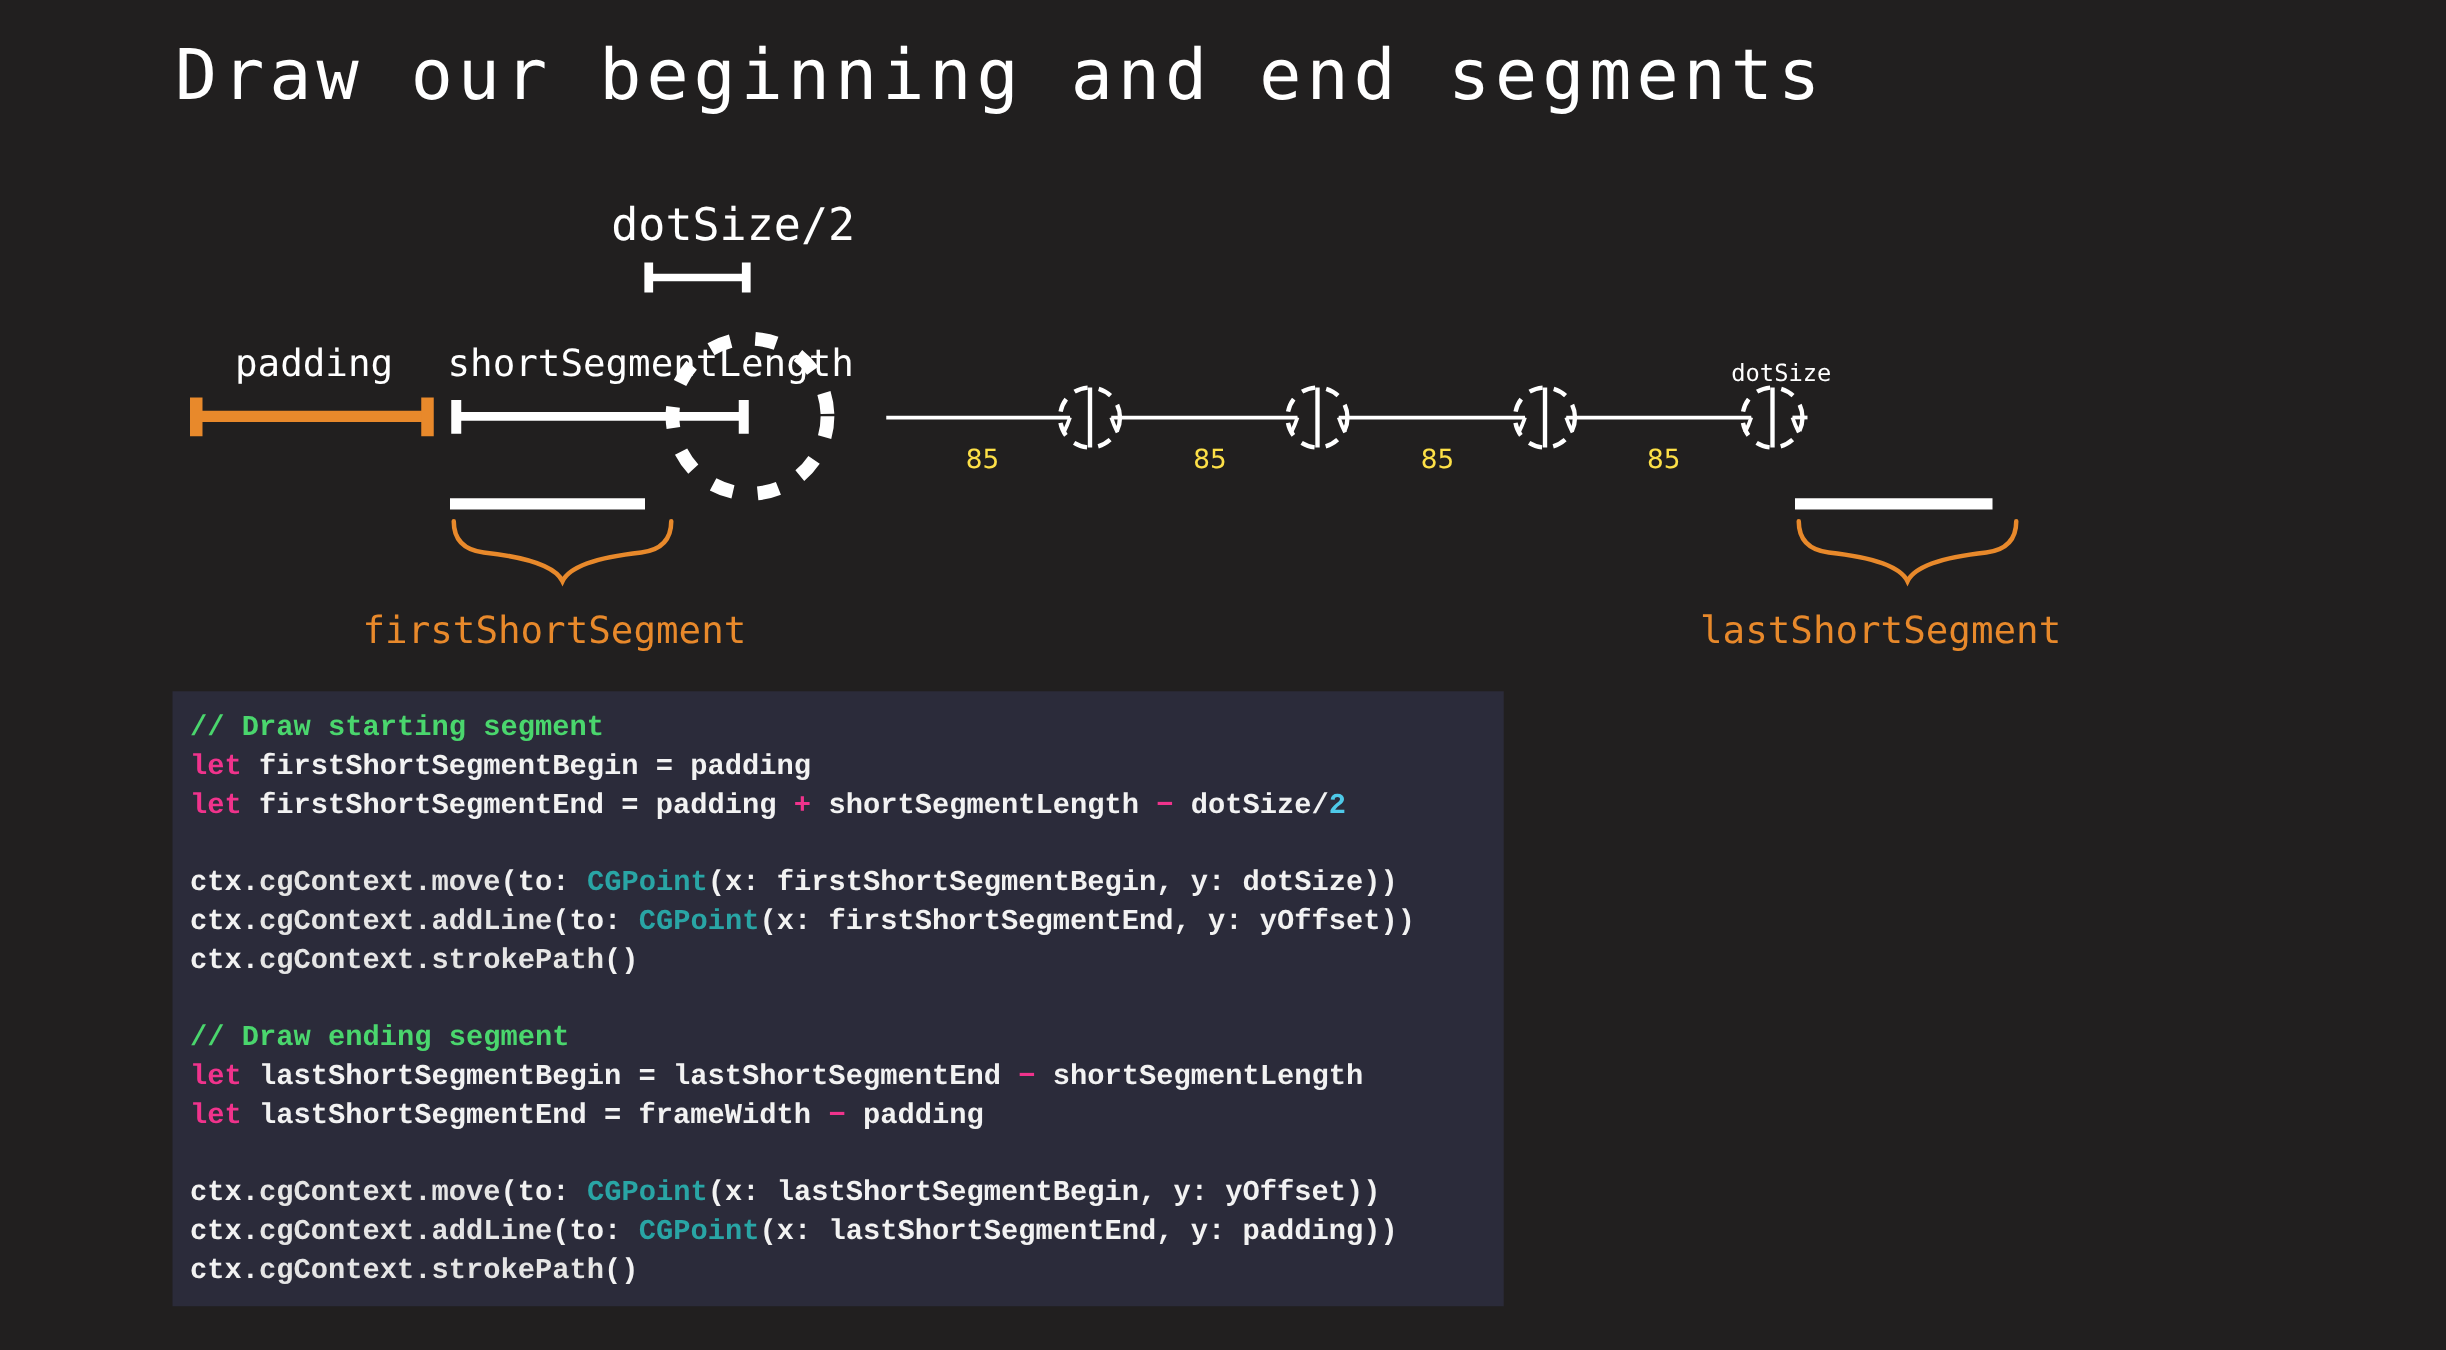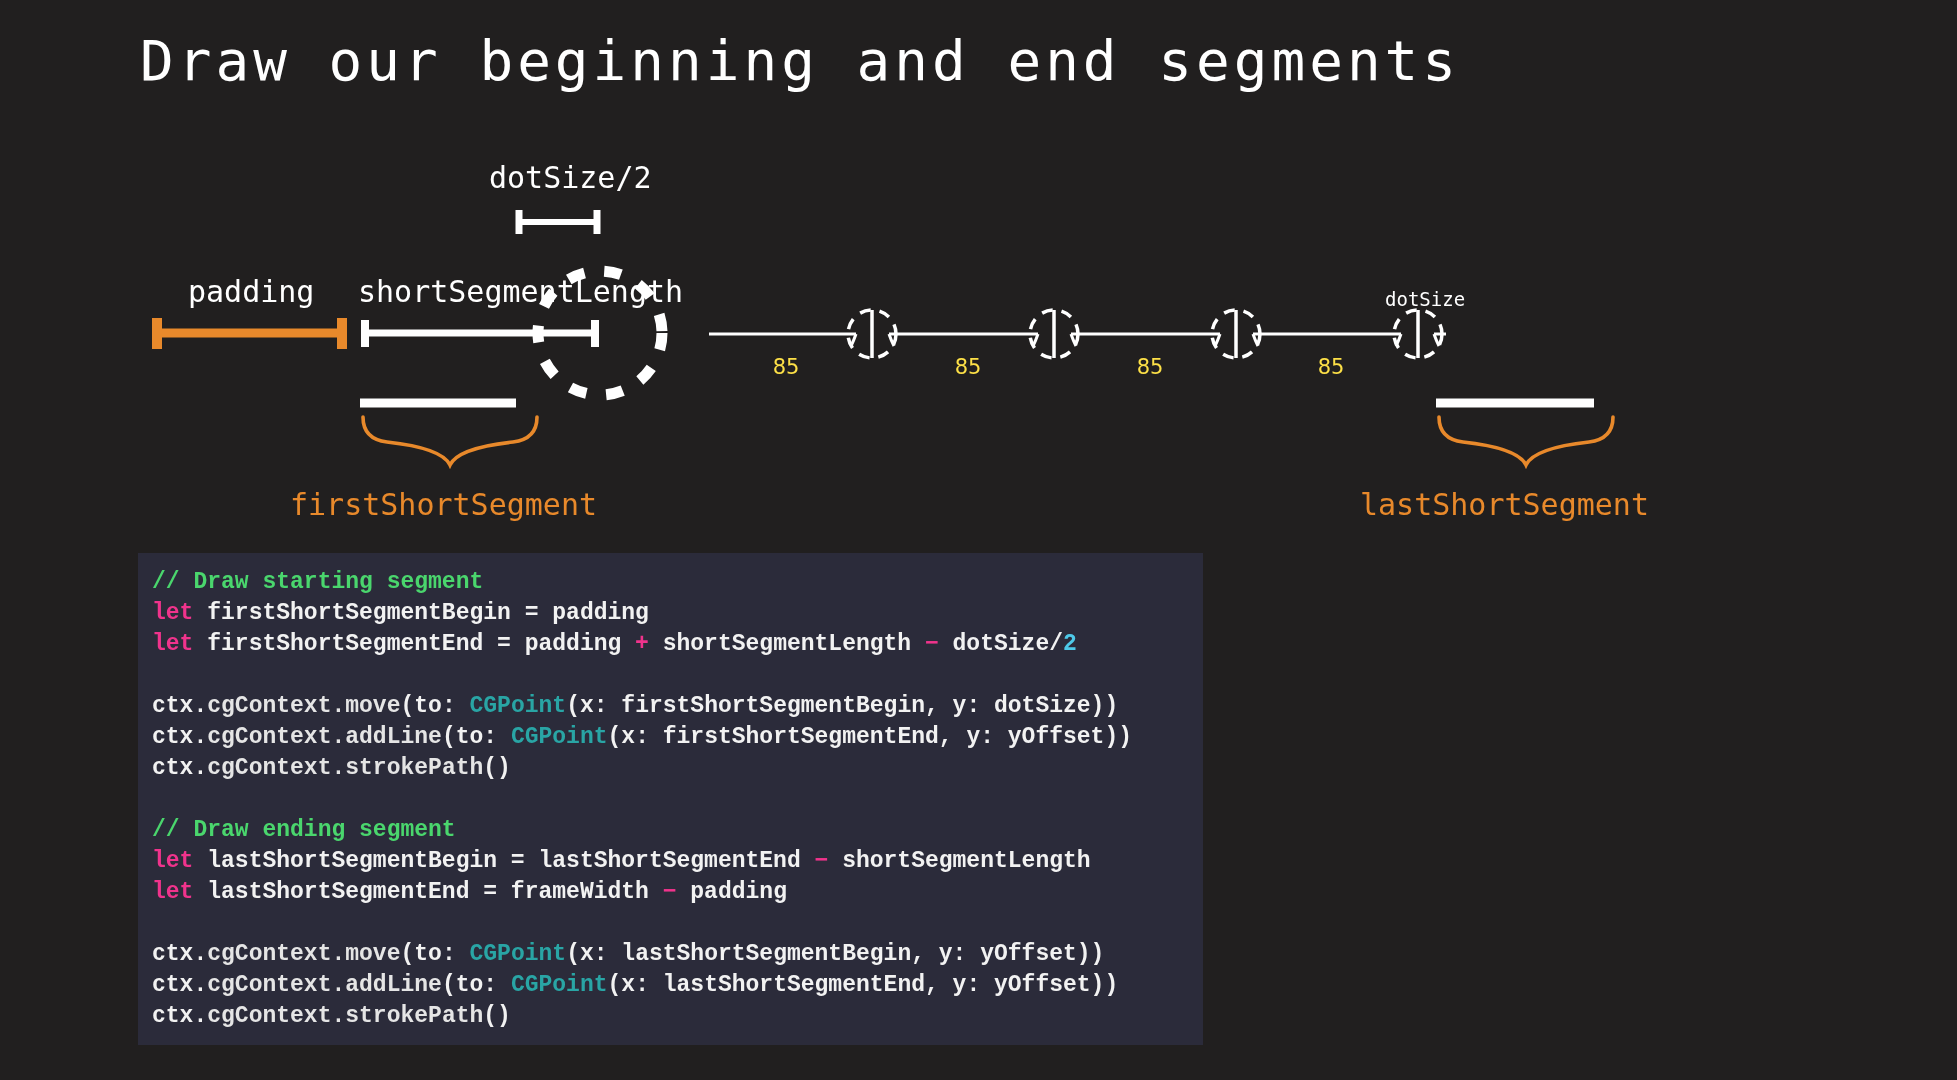--- a/index.html
+++ b/index.html
@@ -23,21 +23,21 @@
     white-space:nowrap;
   }
 
   
   .lbl{
     position:absolute;
     color:#ffffff;
     font-family:"DejaVu Sans Mono","Liberation Mono",monospace;
     white-space:nowrap;
   }
-  .lbl-dotsize2{ left:489px; top:160px; font-size:30px; }
+  .lbl-dotsize2{ left:489px; top:160px; font-size:36px; }
   .lbl-padding { left:188px; top:274px; font-size:30px; }
   .lbl-ssl     { left:358px; top:274px; font-size:30px; }
   .lbl-dotsize { left:1385px; top:288px; font-size:19px; }
 
   .lbl-orange{
     position:absolute;
     color:#e8892b;
     font-family:"DejaVu Sans Mono","Liberation Mono",monospace;
     white-space:nowrap;
     font-size:30px;
@@ -195,18 +195,18 @@
     <div class="code"><span class="cm">// Draw ending segment</span></div>
 
     <div class="code"><span class="kw">let</span><span class="pl"> lastShortSegmentBegin = lastShortSegmentEnd </span><span class="op">−</span><span class="pl"> shortSegmentLength</span></div>
 
     <div class="code"><span class="kw">let</span><span class="pl"> lastShortSegmentEnd = frameWidth </span><span class="op">−</span><span class="pl"> padding</span></div>
 
     <div class="blank"></div>
 
     <div class="code"><span class="pl">ctx.</span><span class="fn">cgContext</span><span class="fn">.</span><span class="fn">move</span><span class="pl">(to: </span><span class="ty">CGPoint</span><span class="pl">(x: lastShortSegmentBegin, y: yOffset))</span></div>
 
-    <div class="code"><span class="pl">ctx.</span><span class="fn">cgContext</span><span class="fn">.</span><span class="fn">addLine</span><span class="pl">(to: </span><span class="ty">CGPoint</span><span class="pl">(x: lastShortSegmentEnd, y: yOffset))</span></div>
+    <div class="code"><span class="pl">ctx.</span><span class="fn">cgContext</span><span class="fn">.</span><span class="fn">addLine</span><span class="pl">(to: </span><span class="ty">CGPoint</span><span class="pl">(x: lastShortSegmentEnd, y: padding))</span></div>
 
     <div class="code"><span class="pl">ctx.</span><span class="fn">cgContext</span><span class="fn">.</span><span class="fn">strokePath</span><span class="pl">()</span></div>
   </div>
 
 </div>
 
 </body></html>

